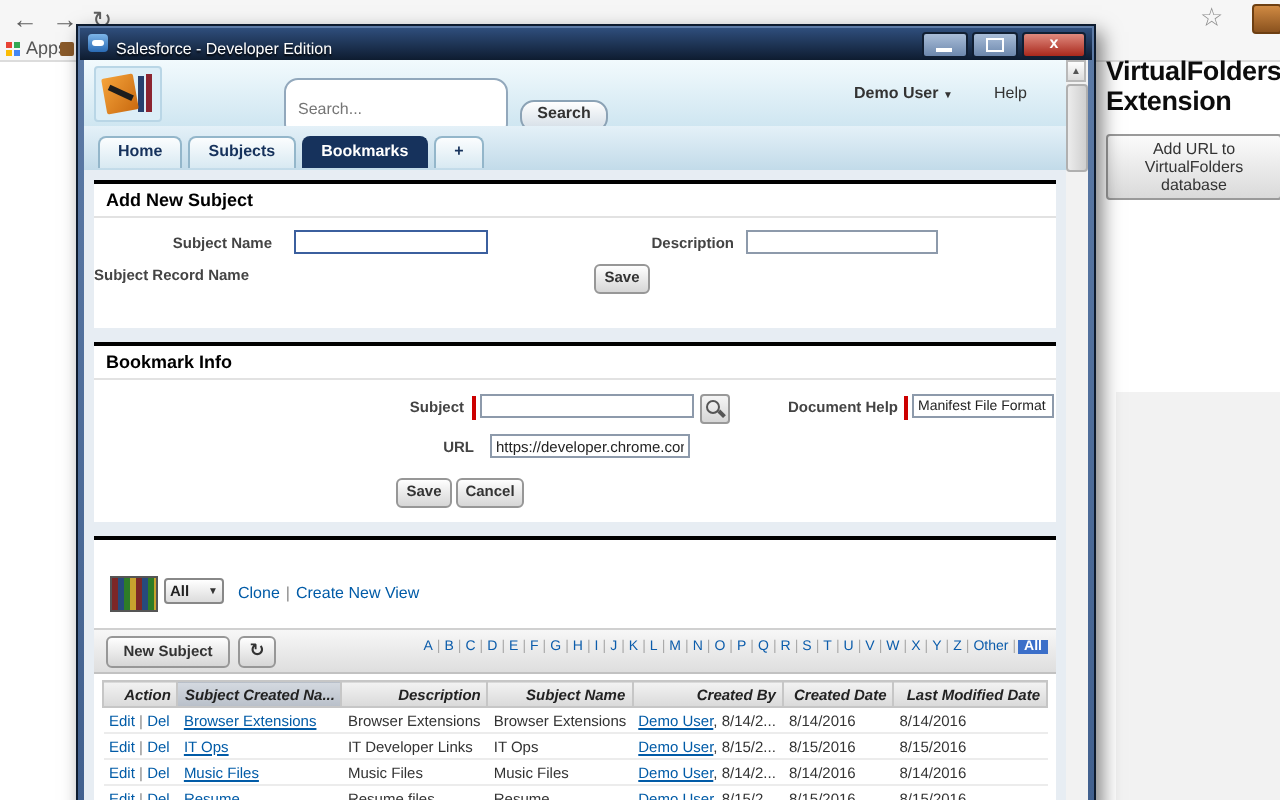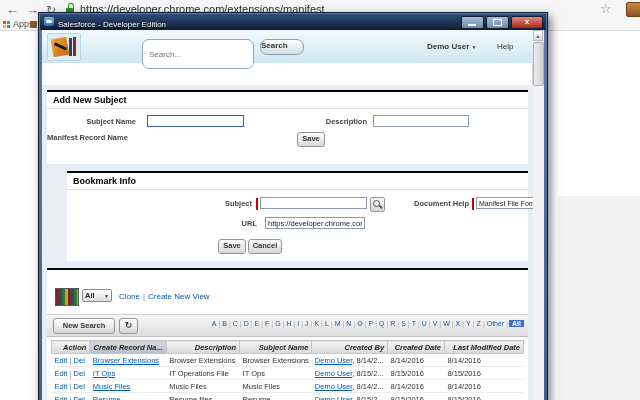--- a/index.html
+++ b/index.html
@@ -66,22 +66,22 @@
   #appheader{position:absolute;top:0;left:0;right:0;height:33px;background:linear-gradient(#f2fafd,#cfe6f1);}
   #app-logo{position:absolute;left:5px;top:3px;width:32px;height:26px;background:#dceef7;border:1px solid #b9d6e6;border-radius:2px;}
   .book-spine1{position:absolute;right:4px;top:3px;width:3px;height:19px;background:#8c2430;}
   .book-spine2{position:absolute;right:8px;top:4px;width:3px;height:18px;background:#27406e;}
   .book-front{position:absolute;left:4px;top:4px;width:16px;height:18px;background:linear-gradient(135deg,#f5a33a,#c96a10);
               transform:rotate(-10deg);border-radius:1px;}
   .book-stripe{position:absolute;left:2px;top:7px;width:13px;height:3px;background:#1d1d1d;transform:rotate(35deg);}
   #search-input{position:absolute;left:100px;top:9px;width:112px;height:14px;border:1px solid #92a8bc;border-radius:7px;
                 font-size:8px;padding:14px 6px;box-sizing:border-box;color:#666;background:#fff;
                 font-family:"Liberation Sans",sans-serif;}
-  #search-btn{position:absolute;left:218px;top:9px;width:42px;height:14px;border:1px solid #8ba2b5;border-radius:7px;
-              background:linear-gradient(#fefefe,#d3dde6);font-size:8px;font-weight:bold;color:#333;
+  #search-btn{position:absolute;left:218px;top:20px;width:42px;height:14px;border:1px solid #8ba2b5;border-radius:7px;
+              background:linear-gradient(#fefefe,#d3dde6);font-size:8px;font-weight:bold;color:#333;text-align:center;
               line-height:12px;}
   #user-menu{position:absolute;left:385px;top:12px;font-size:8px;font-weight:bold;color:#333;}
   #user-caret{font-size:5px;color:#333;}
   #help-link{position:absolute;left:455px;top:12px;font-size:8px;color:#333;}
 
   
   #tab-bar{position:absolute;top:33px;left:0;right:0;height:22px;background:linear-gradient(#e4f1f8,#c2dbe9);
            padding-left:6px;box-sizing:border-box;}
   .tab{display:inline-block;margin:5px 2px 0 1px;padding:2px 9px 4px;font-size:8px;font-weight:bold;color:#16325c;
        background:linear-gradient(#fbfdfe,#d8e9f2);border:1px solid #93b6ca;border-bottom:none;
@@ -92,21 +92,21 @@
   #appbody{position:absolute;top:55px;left:0;right:0;bottom:0;background:#e7edf3;padding:5px;overflow:hidden;}
   .section{position:relative;background:#fff;border-top:2px solid #000000;margin-bottom:7px;}
   .sec-head{font-size:9px;font-weight:bold;color:#000;padding:3px 6px;border-bottom:1px solid #e2e2e2;}
   .flabel{position:absolute;font-size:7.5px;font-weight:bold;color:#444;text-align:right;white-space:nowrap;}
   .finput{position:absolute;height:12px;border:1px solid #8d9aab;background:#fff;font-size:7.5px;padding:0 2px;
           box-sizing:border-box;color:#222;font-family:"Liberation Sans",sans-serif;}
   .finput.blue{border-color:#3b5f9e;}
   .req{position:absolute;width:2px;height:12px;background:#c00;}
   .btn{position:absolute;background:linear-gradient(#fefefe,#d6d6d6);border:1px solid #979797;border-radius:3px;
        font-size:7.5px;font-weight:bold;color:#333;text-align:center;}
-  #s1{height:72px;} #s2{height:88px;margin-left:20px;} #s3{height:176px;margin-bottom:0;}
+  #s1{height:72px;} #s2{height:88px;} #s3{height:176px;margin-bottom:0;}
 
   .lookup{position:absolute;width:13px;height:13px;background:linear-gradient(#f5f5f5,#d6d6d6);
           border:1px solid #999;border-radius:2px;}
   .mag-circle{position:absolute;left:2px;top:2px;width:5px;height:5px;border:1.5px solid #555;border-radius:50%;}
   .mag-handle{position:absolute;left:8px;top:8px;width:4px;height:1.5px;background:#555;transform:rotate(45deg);}
 
   
   #view-icon{position:absolute;left:8px;top:18px;width:22px;height:16px;border:1px solid #555;
              background:repeating-linear-gradient(90deg,#7c2727 0 3px,#274a7c 3px 6px,#2e7c27 6px 9px,#c8a22e 9px 12px);}
   #view-select{position:absolute;left:35px;top:19px;width:30px;height:13px;border:1px solid #888;border-radius:2px;
@@ -139,39 +139,42 @@
 </style>
 </head>
 <body>
 
 <div id="screen">
 
   <div id="chrome-top">
     <span class="navicon" id="nav-back">←</span>
     <span class="navicon" id="nav-fwd">→</span>
     <span class="navicon" id="nav-reload">↻</span>
-    <div id="omnibox">
-      <span class="lock"></span>
-      <span class="lock-shackle"></span>
-      <span id="url-text">https://developer.chrome.com/extensions/manifest</span>
-    </div>
     <span id="star-icon">☆</span>
     <span id="ext-toolbar-icon"></span>
     <div id="bookmarks-bar">
       <span id="apps-grid">
         <span class="ag1"></span>
           <span class="ag2"></span>
           <span class="ag3"></span>
           <span class="ag4"></span>
       </span>
       <span id="apps-label">Apps</span>
       <span id="bm-favicon"></span>
     </div>
   </div>
 
+  <div id="ext-panel">
+    <div class="ext-title">VirtualFolders</div>
+    <div class="ext-title">Extension</div>
+    <div id="ext-add-btn">
+      <div>Add URL to</div>
+      <div>VirtualFolders database</div>
+    </div>
+  </div>
   <div id="ext-shadow"></div>
 
   <div id="popup">
     <div id="titlebar">
       <span id="sf-win-icon">
           <span></span>
         </span>
       <span id="win-title">Salesforce - Developer Edition</span>
       <div id="tb-btns">
         <div class="tb-btn">
@@ -202,30 +205,31 @@
           </div>
           <input id="search-input" placeholder="Search..." style="">
           <div id="search-btn">Search</div>
           <span id="user-menu">
             <span>Demo User</span>
             <span id="user-caret">▼</span>
           </span>
           <span id="help-link">Help</span>
         </div>
 
+        <div id="tab-bar"><div class="tab">Home</div><div class="tab">Subjects</div><div class="tab active">Bookmarks</div><div class="tab">+</div></div>
 
         <div id="appbody">
 
           <div class="section" id="s1">
             <div class="sec-head">Add New Subject</div>
             <span class="flabel" style="left:0;width:89px;top:25px;">Subject Name</span>
             <input class="finput blue" style="left: 100px; top: 23px; width: 97px;">
             <span class="flabel" style="left:262px;width:58px;top:25px;">Description</span>
             <input class="finput" style="left: 326px; top: 23px; width: 96px;">
-            <span class="flabel" style="left:0;width:77px;top:41px;">Manifest Record Name</span>
+            <span class="flabel" style="left:0;width:77px;top:41px;">Subject Record Name</span>
             <div class="btn" style="left:250px;top:40px;width:26px;height:13px;line-height:12px;">Save</div>
           </div>
 
           <div class="section" id="s2">
             <div class="sec-head">Bookmark Info</div>
             <span class="flabel" style="left:95px;width:90px;top:26px;">Subject</span>
             <span class="req" style="left:189px;top:25px;"></span>
             <input class="finput" style="left: 193px; top: 24px; width: 107px;">
             <div class="lookup" style="left:303px;top:24px;">
               <span class="mag-circle"></span>
@@ -243,50 +247,50 @@
           <div class="section" id="s3">
             <div id="view-icon"></div>
             <div id="view-select">
               <span>All</span>
               <span id="view-caret">▼</span>
             </div>
             <div id="view-links">
               <span class="link">Clone</span><span class="vlink-sep">|</span><span class="link">Create New View</span>
             </div>
             <div id="list-toolbar">
-              <div class="btn" id="new-subject-btn">New Search</div>
+              <div class="btn" id="new-subject-btn">New Subject</div>
               <div class="btn" id="refresh-btn">↻</div>
               <div id="alphabet"><span class="alpha">A</span><span class="alpha-sep">|</span><span class="alpha">B</span><span class="alpha-sep">|</span><span class="alpha">C</span><span class="alpha-sep">|</span><span class="alpha">D</span><span class="alpha-sep">|</span><span class="alpha">E</span><span class="alpha-sep">|</span><span class="alpha">F</span><span class="alpha-sep">|</span><span class="alpha">G</span><span class="alpha-sep">|</span><span class="alpha">H</span><span class="alpha-sep">|</span><span class="alpha">I</span><span class="alpha-sep">|</span><span class="alpha">J</span><span class="alpha-sep">|</span><span class="alpha">K</span><span class="alpha-sep">|</span><span class="alpha">L</span><span class="alpha-sep">|</span><span class="alpha">M</span><span class="alpha-sep">|</span><span class="alpha">N</span><span class="alpha-sep">|</span><span class="alpha">O</span><span class="alpha-sep">|</span><span class="alpha">P</span><span class="alpha-sep">|</span><span class="alpha">Q</span><span class="alpha-sep">|</span><span class="alpha">R</span><span class="alpha-sep">|</span><span class="alpha">S</span><span class="alpha-sep">|</span><span class="alpha">T</span><span class="alpha-sep">|</span><span class="alpha">U</span><span class="alpha-sep">|</span><span class="alpha">V</span><span class="alpha-sep">|</span><span class="alpha">W</span><span class="alpha-sep">|</span><span class="alpha">X</span><span class="alpha-sep">|</span><span class="alpha">Y</span><span class="alpha-sep">|</span><span class="alpha">Z</span><span class="alpha-sep">|</span><span class="alpha">Other</span><span class="alpha-sep">|</span><span class="alpha alpha-sel">All</span></div>
             </div>
             <table id="subjects-table">
               <thead>
                   <tr>
                     <th>Action</th>
-                    <th class="sorted">Create Record Na...</th>
+                    <th class="sorted">Subject Created Na...</th>
                     <th>Description</th>
                     <th>Subject Name</th>
                     <th>Created By</th>
                     <th>Created Date</th>
                     <th>Last Modified Date</th>
                   </tr>
                 </thead>
               <tbody>
                   <tr>
                     <td><span class="link">Edit</span><span class="cell-sep"> | </span><span class="link">Del</span></td>
                     <td><span class="ulink">Browser Extensions</span></td>
                     <td>Browser Extensions</td>
                     <td>Browser Extensions</td>
                     <td><span class="ulink">Demo User</span><span>, 8/14/2...</span></td>
                     <td>8/14/2016</td>
                     <td>8/14/2016</td>
                   </tr>
                   <tr>
                     <td><span class="link">Edit</span><span class="cell-sep"> | </span><span class="link">Del</span></td>
                     <td><span class="ulink">IT Ops</span></td>
-                    <td>IT Operations File</td>
+                    <td>IT Developer Links</td>
                     <td>IT Ops</td>
                     <td><span class="ulink">Demo User</span><span>, 8/15/2...</span></td>
                     <td>8/15/2016</td>
                     <td>8/15/2016</td>
                   </tr>
                   <tr>
                     <td><span class="link">Edit</span><span class="cell-sep"> | </span><span class="link">Del</span></td>
                     <td><span class="ulink">Music Files</span></td>
                     <td>Music Files</td>
                     <td>Music Files</td>

